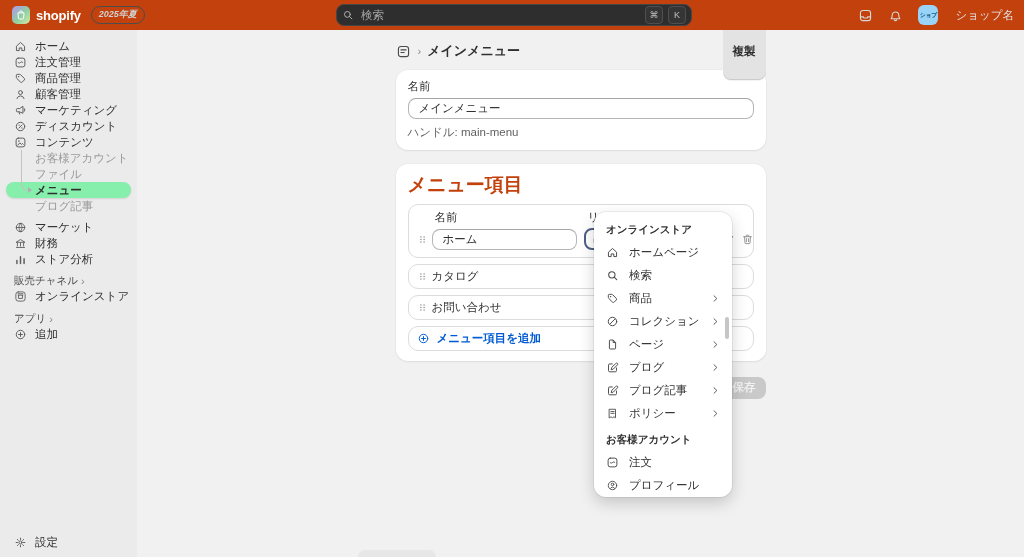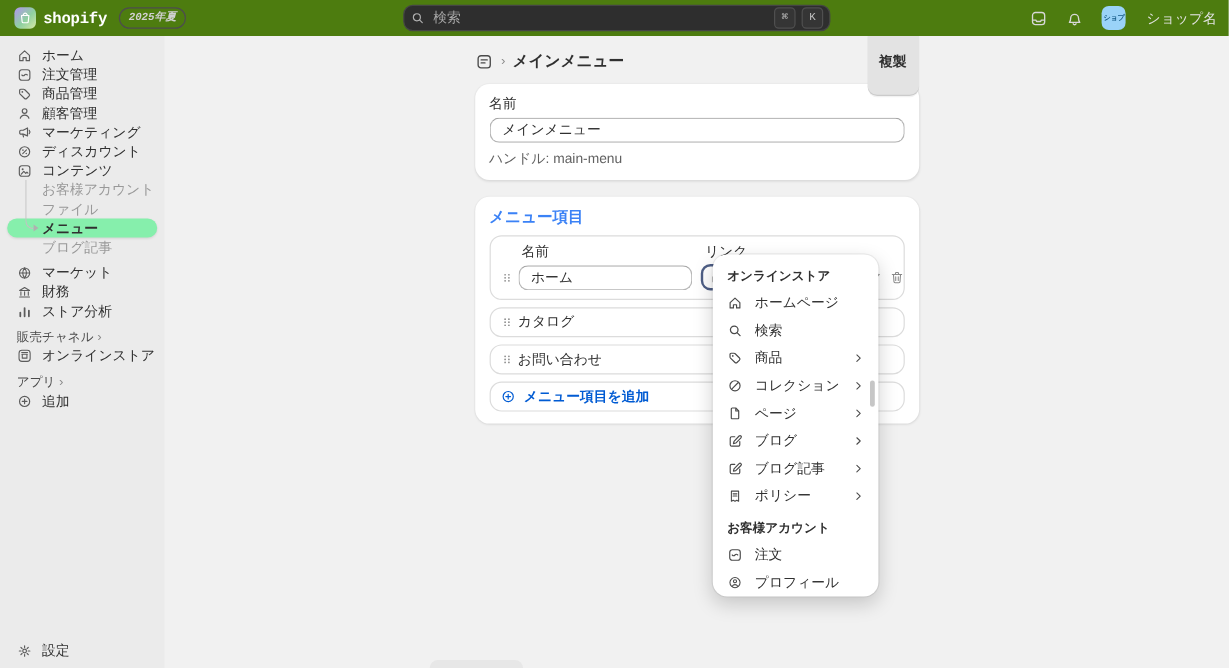--- a/index.html
+++ b/index.html
@@ -6,21 +6,21 @@
   body{
     width:1024px;height:557px;position:relative;overflow:hidden;
     background:#f1f1f1;
     font-family:"Liberation Sans","DejaVu Sans",sans-serif;
     -webkit-font-smoothing:antialiased;
   }
   .ic{width:13px;height:13px;display:block;flex:none;}
   svg{overflow:visible;}
 
   
-  .topbar{position:absolute;top:0;left:0;right:0;height:30px;background:#4d7c0f;z-index:100;font-family:Liberation Mono, monospace;}
+  .topbar{position:absolute;top:0;left:0;right:0;height:30px;background:#c2410c;z-index:100;}
   .logo{position:absolute;left:12px;top:0;height:30px;display:flex;align-items:center;gap:6px;cursor:pointer;}
   .logo-badge{width:18px;height:18px;border-radius:5px;display:flex;align-items:center;justify-content:center;
     background:linear-gradient(135deg,#b394f0 0%,#8fd0a0 55%,#d7e9a6 100%);color:#fff;}
   .logo-badge .ic{width:12px;height:12px;}
   .logo-text{color:#fff;font-size:13px;font-weight:700;letter-spacing:-.2px;}
   .version-badge{margin-left:4px;border:1px solid #4d4d4d;border-radius:9px;padding:1px 7px 2px;
     font-size:9px;font-style:italic;font-weight:600;color:#d0d0d0;}
   .search{position:absolute;left:336px;top:4px;width:356px;height:22px;box-sizing:border-box;
     background:#2e2e2e;border:1px solid #454545;border-radius:8px;display:flex;align-items:center;padding:0 5px;gap:5px;color:#b0b0b0;}
   .search input{flex:1;background:transparent;border:none;outline:none;color:#e3e3e3;font-size:11.5px;font-family:inherit;}
@@ -66,21 +66,21 @@
     font-size:11.5px;font-weight:600;color:#303030;font-family:inherit;cursor:pointer;
     box-shadow:0 1px 0 rgba(0,0,0,.05), inset 0 -1px 0 rgba(0,0,0,.10);}
   .card{background:#fff;border-radius:12px;box-shadow:0 1px 2px rgba(0,0,0,.07),0 0 0 1px rgba(0,0,0,.02);}
   .card1{margin-top:9px;padding:9px 12px 10px;}
   .field-label{font-size:11.5px;color:#303030;margin-bottom:4px;}
   .text-input{width:100%;box-sizing:border-box;height:21px;border:1px solid #b5b5b5;border-top-color:#a5a5a5;
     border-radius:8px;padding:0 10px;font-size:11.5px;color:#303030;font-family:inherit;outline:none;background:#fff;}
   .helper{font-size:11.5px;color:#616161;margin-top:6px;}
 
   .card2{margin-top:14px;padding:8px 12px 10px;}
-  .card-title{font-size:13px;font-weight:700;color:#3b82f6;margin-bottom:6px;}
+  .card-title{font-size:19px;font-weight:700;color:#c2410c;margin-bottom:6px;}
   .rowbox{border:1px solid #dcdcdc;border-radius:10px;}
   .group1{padding:5px 8px 7px;}
   .hdr-row{display:flex;align-items:center;font-size:11.5px;color:#303030;margin-bottom:3px;}
   .hdr-sp{width:14px;flex:none;}
   .hdr-name{width:145px;flex:none;padding-left:4px;}
   .hdr-link{padding-left:8px;}
   .item-row{display:flex;align-items:center;}
   .drag{color:#8a8a8a;cursor:grab;flex:none;display:flex;margin-right:4px;}
   .drag .ic{width:11px;height:11px;}
   .name-input{width:145px;flex:none;}
@@ -505,20 +505,23 @@
       </div>
 
       <div class="rowbox add-row">
         <svg class="ic">
             <use href="#i-add"></use>
           </svg>
         <span class="add-label">メニュー項目を追加</span>
       </div>
     </section>
 
+    <div class="save-row">
+      <button class="btn-disabled" disabled="">保存</button>
+    </div>
   </div>
 </main>
 
 <div class="dropdown">
   <div class="dd-header">オンラインストア</div>
 
   <div class="dd-item">
     <svg class="ic">
         <use href="#i-home"></use>
       </svg>

